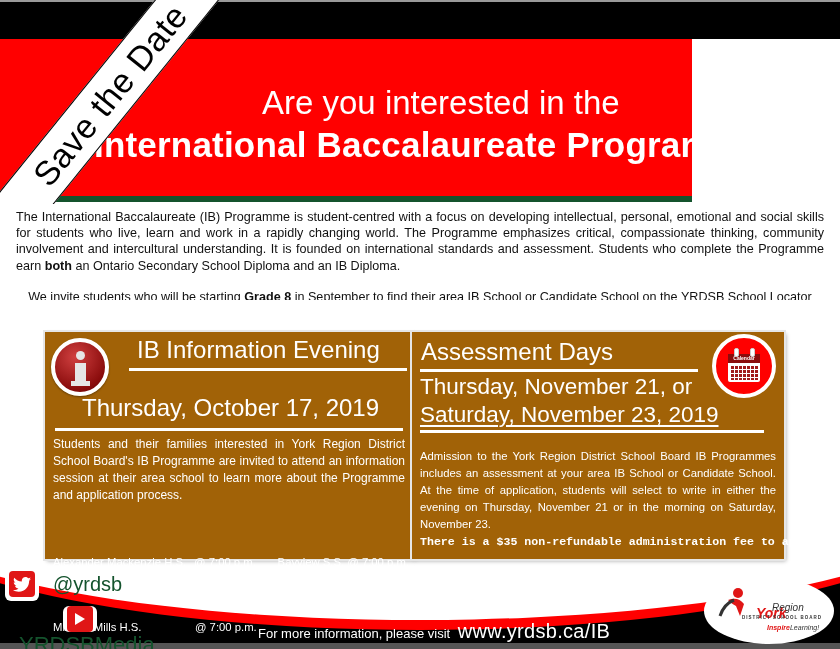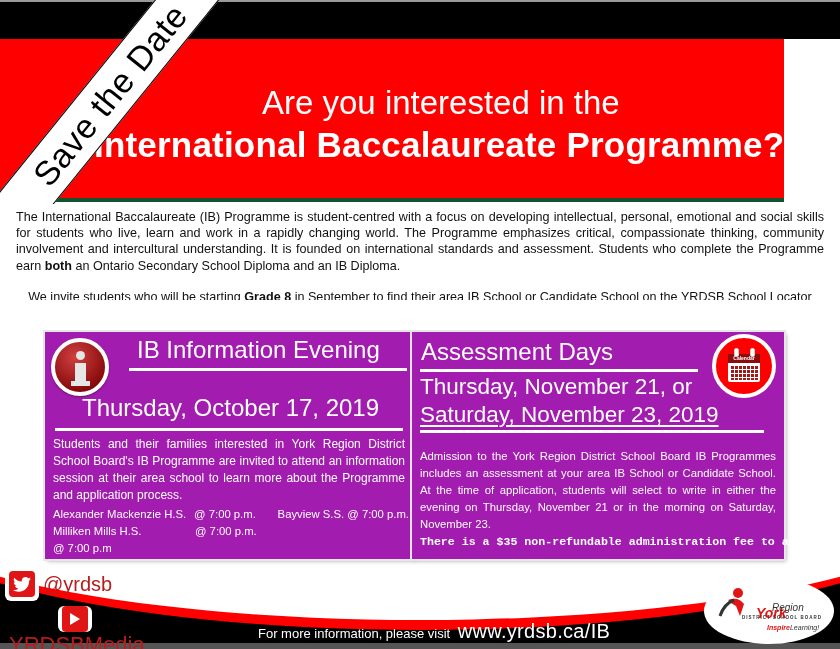--- a/index.html
+++ b/index.html
@@ -4,21 +4,21 @@
   <style>
     * { margin:0; padding:0; box-sizing:border-box; }
     html, body { width:840px; height:649px; overflow:hidden; background:#ffffff; }
     body { position:relative; font-family:"Liberation Sans", sans-serif; color:#111; }
 
     .page { position:absolute; left:0; top:0; width:840px; height:649px; overflow:hidden; background:#fff; }
 
     
     .top-border { position:absolute; left:0; top:0; width:840px; height:2px; background:#9a9a9a; }
     .header-black { position:absolute; left:0; top:2px; width:840px; height:37px; background:#000; }
-    .header-red { position:absolute; left:0; top:39px; width:784px; height:163px; background:#ff0000; border-bottom:4px solid #14532d; }
+    .header-red { position:absolute; left:0; top:39px; width:692px; height:163px; background:#ff0000; border-bottom:6px solid #14532d; }
     .ribbon-wrap { position:absolute; left:0; top:0; width:260px; height:204px; overflow:hidden; }
     .ribbon { position:absolute; left:-70px; top:70px; width:360px; height:50px; background:#fff;
               transform:rotate(-51deg); transform-origin:center;
               display:flex; align-items:center; justify-content:center;
               border-top:1px solid #000; border-bottom:1px solid #000; }
     .ribbon span { font-size:34px; color:#000; letter-spacing:0.5px; }
     .title-line1 { position:absolute; left:262px; top:84px; font-size:33px; color:#fff; white-space:nowrap; }
     .title-line2 { position:absolute; left:94px; top:125px; font-size:35px; font-weight:bold; color:#fff; white-space:nowrap; letter-spacing:0.2px; }
 
     
@@ -26,38 +26,38 @@
     .intro b { font-weight:bold; }
     .invite { position:absolute; left:16px; top:289px; width:808px; font-size:12.6px; line-height:16.2px; text-align:center; color:#111; }
 
     
     .bottom-black { position:absolute; left:0; top:420px; width:840px; height:229px; background:#000; }
     .white-swoosh { position:absolute; left:-130px; top:300px; width:1100px; height:330px; background:#fff;
                     border-radius:0 0 50% 50% / 0 0 40% 40%; border-bottom:10px solid #ff0000; }
     .bottom-gray { position:absolute; left:0; top:643px; width:840px; height:6px; background:#555; }
 
     
-    .card { position:absolute; background:#a21caf; box-shadow:0 0 0 2px #e6e6e6, 2px 2px 4px rgba(0,0,0,0.35); color:#fff; }
+    .card { position:absolute; background:#a16207; box-shadow:0 0 0 2px #e6e6e6, 2px 2px 4px rgba(0,0,0,0.35); color:#fff; }
     .card-info { left:45px; top:332px; width:368px; height:227px; }
     .card-assess { left:412px; top:332px; width:372px; height:227px; }
 
     .info-icon { position:absolute; left:6px; top:6px; width:58px; height:58px; border-radius:50%;
                  background:radial-gradient(circle at 40% 30%, #d04040, #8a0c0c 70%, #5a0000);
                  border:4px solid #fff; box-shadow:0 1px 2px rgba(0,0,0,0.4); }
     .info-icon .dot { position:absolute; left:21px; top:9px; width:9px; height:9px; border-radius:50%; background:#e6e6e6; }
     .info-icon .bar { position:absolute; left:20px; top:21px; width:11px; height:22px; background:#e6e6e6; }
     .info-icon .base { position:absolute; left:16px; top:39px; width:19px; height:5px; background:#e6e6e6; }
 
     .info-title { position:absolute; left:92px; top:4px; font-size:24px; color:#fff; white-space:nowrap; }
     .info-rule1 { position:absolute; left:84px; top:36px; width:278px; height:3px; background:#fff; }
     .info-date { position:absolute; left:37px; top:62px; font-size:24px; color:#fff; white-space:nowrap; }
     .info-rule2 { position:absolute; left:10px; top:96px; width:348px; height:3px; background:#fff; }
     .info-body { position:absolute; left:8px; top:104px; width:352px; font-family:"Liberation Sans", sans-serif; font-size:12px; line-height:17px; text-align:justify; color:#fff; }
     .sched { position:absolute; left:8px; top:174px; width:356px; font-size:11.3px; line-height:17px; color:#fff; }
-    .sched-row { display:flex; white-space:nowrap; }
+    .sched-row { display:flex; white-space:nowrap;margin-top:48px; }
     .sched-row .c1 { width:142px; }
     .sched-row .c2 { width:84px; }
     .sched-row .c3 { flex:1; }
 
     .assess-title { position:absolute; left:9px; top:6px; font-size:24px; color:#fff; white-space:nowrap; }
     .assess-rule1 { position:absolute; left:8px; top:37px; width:278px; height:3px; background:#fff; }
     .assess-date1 { position:absolute; left:8px; top:42px; font-size:22.5px; color:#fff; white-space:nowrap; }
     .assess-date2 { position:absolute; left:8px; top:70px; font-size:22.5px; color:#fff; white-space:nowrap; text-decoration:underline; text-underline-offset:3px; text-decoration-thickness:1.5px; }
     .assess-rule2 { position:absolute; left:8px; top:98px; width:344px; height:3px; background:#fff; }
     .cal-icon { position:absolute; left:300px; top:2px; width:64px; height:64px; border-radius:50%; border:4px solid #fff; background:#ff0000; }
@@ -71,21 +71,21 @@
 
     .assess-body { position:absolute; left:8px; top:116px; width:356px; font-size:11.3px; line-height:17px; text-align:justify; color:#fff; }
     .assess-fee { position:absolute; left:8px; top:203px; width:356px; font-size:11.6px; font-weight:bold; text-align:center; color:#fff; white-space:nowrap;font-family:Liberation Mono, monospace; }
 
     
     .social { position:absolute; left:5px; height:36px; display:flex; align-items:center; }
     .social-twitter { top:566px; }
     .social-youtube { top:606px;flex-direction:column; }
     .soc-icon { width:34px; height:34px; background:#fff; border-radius:6px; display:flex; align-items:center; justify-content:center; }
     .soc-inner { width:26px; height:26px; background:#e01616; border-radius:4px; display:flex; align-items:center; justify-content:center; color:#fff; font-size:14px; font-weight:bold; }
-    .soc-label { margin-left:4px; color:#b91c1c; font-size:20px; white-space:nowrap; }
+    .soc-label { margin-left:14px; color:#14532d; font-size:20px; white-space:nowrap; }
     .social-youtube .soc-label { font-size:22px; }
 
     .more-info { position:absolute; left:258px; top:620px; color:#fff; font-size:13px; white-space:nowrap; }
     .more-info .url { font-size:20px; margin-left:4px; letter-spacing:0.3px; }
 
     .logo { position:absolute; left:704px; top:578px; width:130px; height:66px; border-radius:50%; background:#fff; }
     .logo .mark { position:absolute; left:14px; top:8px; width:34px; height:34px; }
     .logo .york { position:absolute; left:52px; top:27px; font-size:14px; font-weight:bold; font-style:italic; color:#e01616; }
     .logo .region { position:absolute; left:68px; top:24px; font-size:10px; font-style:italic; color:#333; }
     .logo .dsb { position:absolute; left:38px; top:37px; font-size:4.5px; letter-spacing:1px; color:#333; font-weight:bold; }

